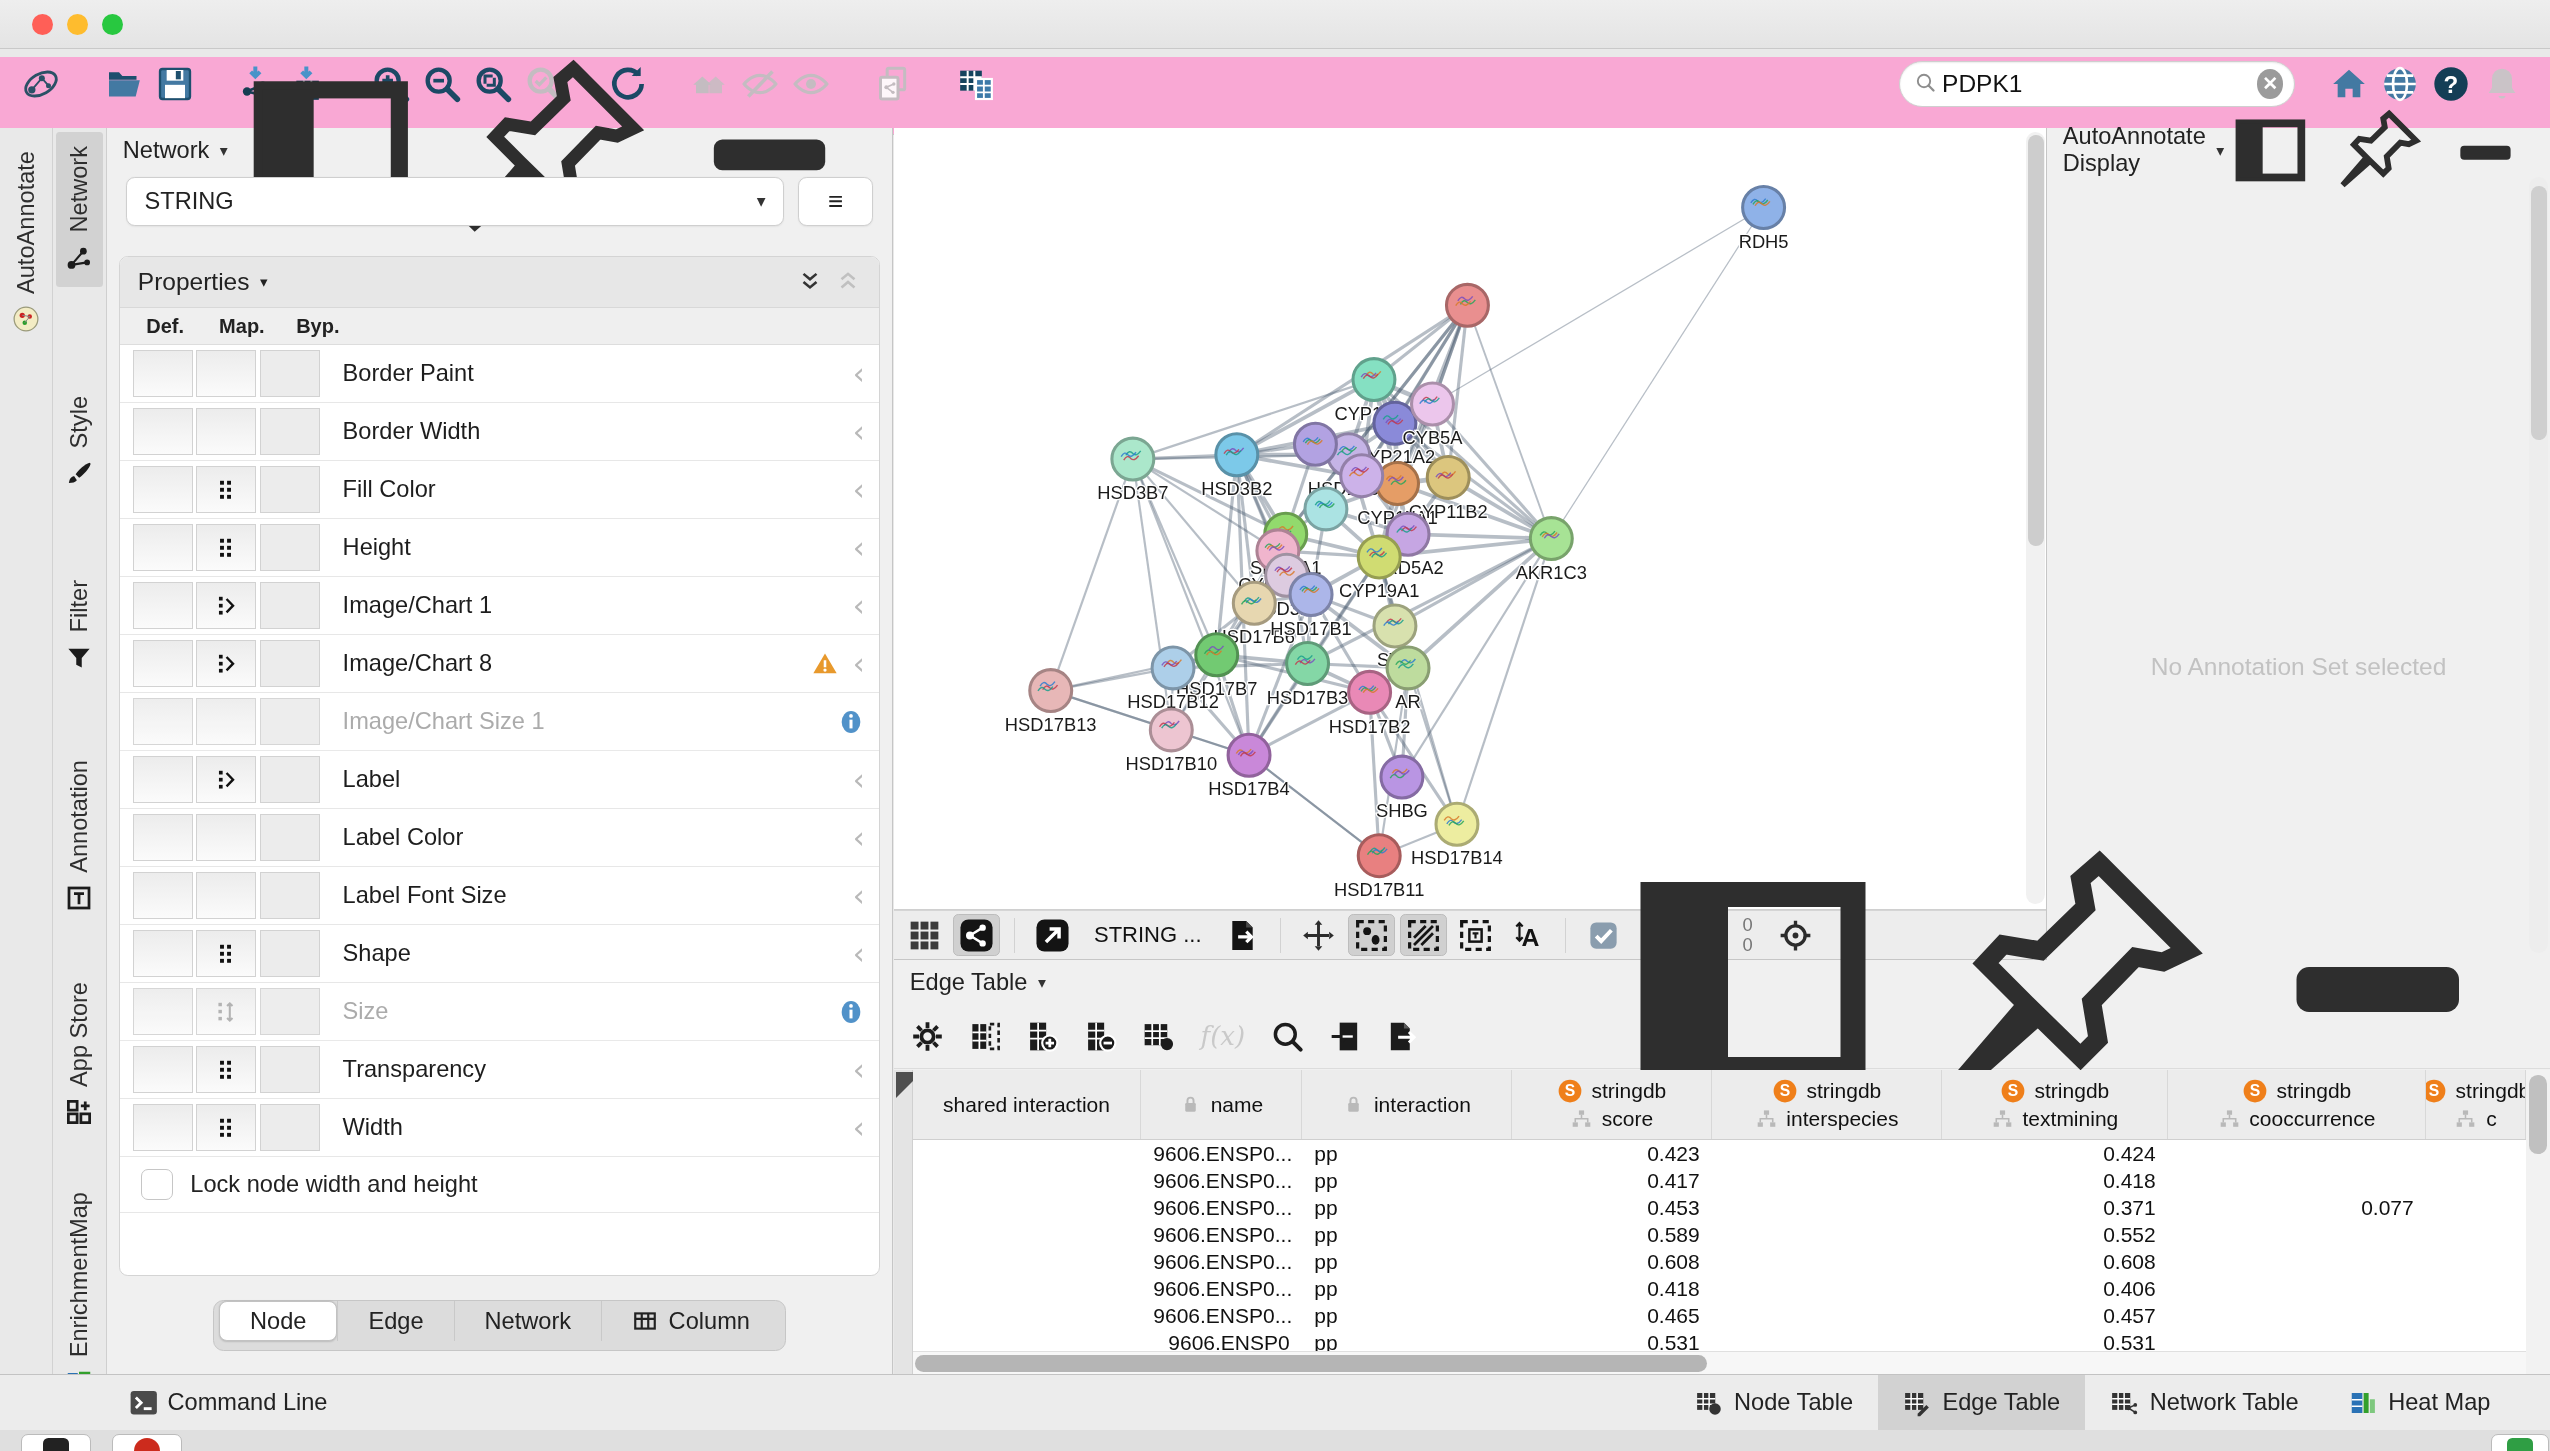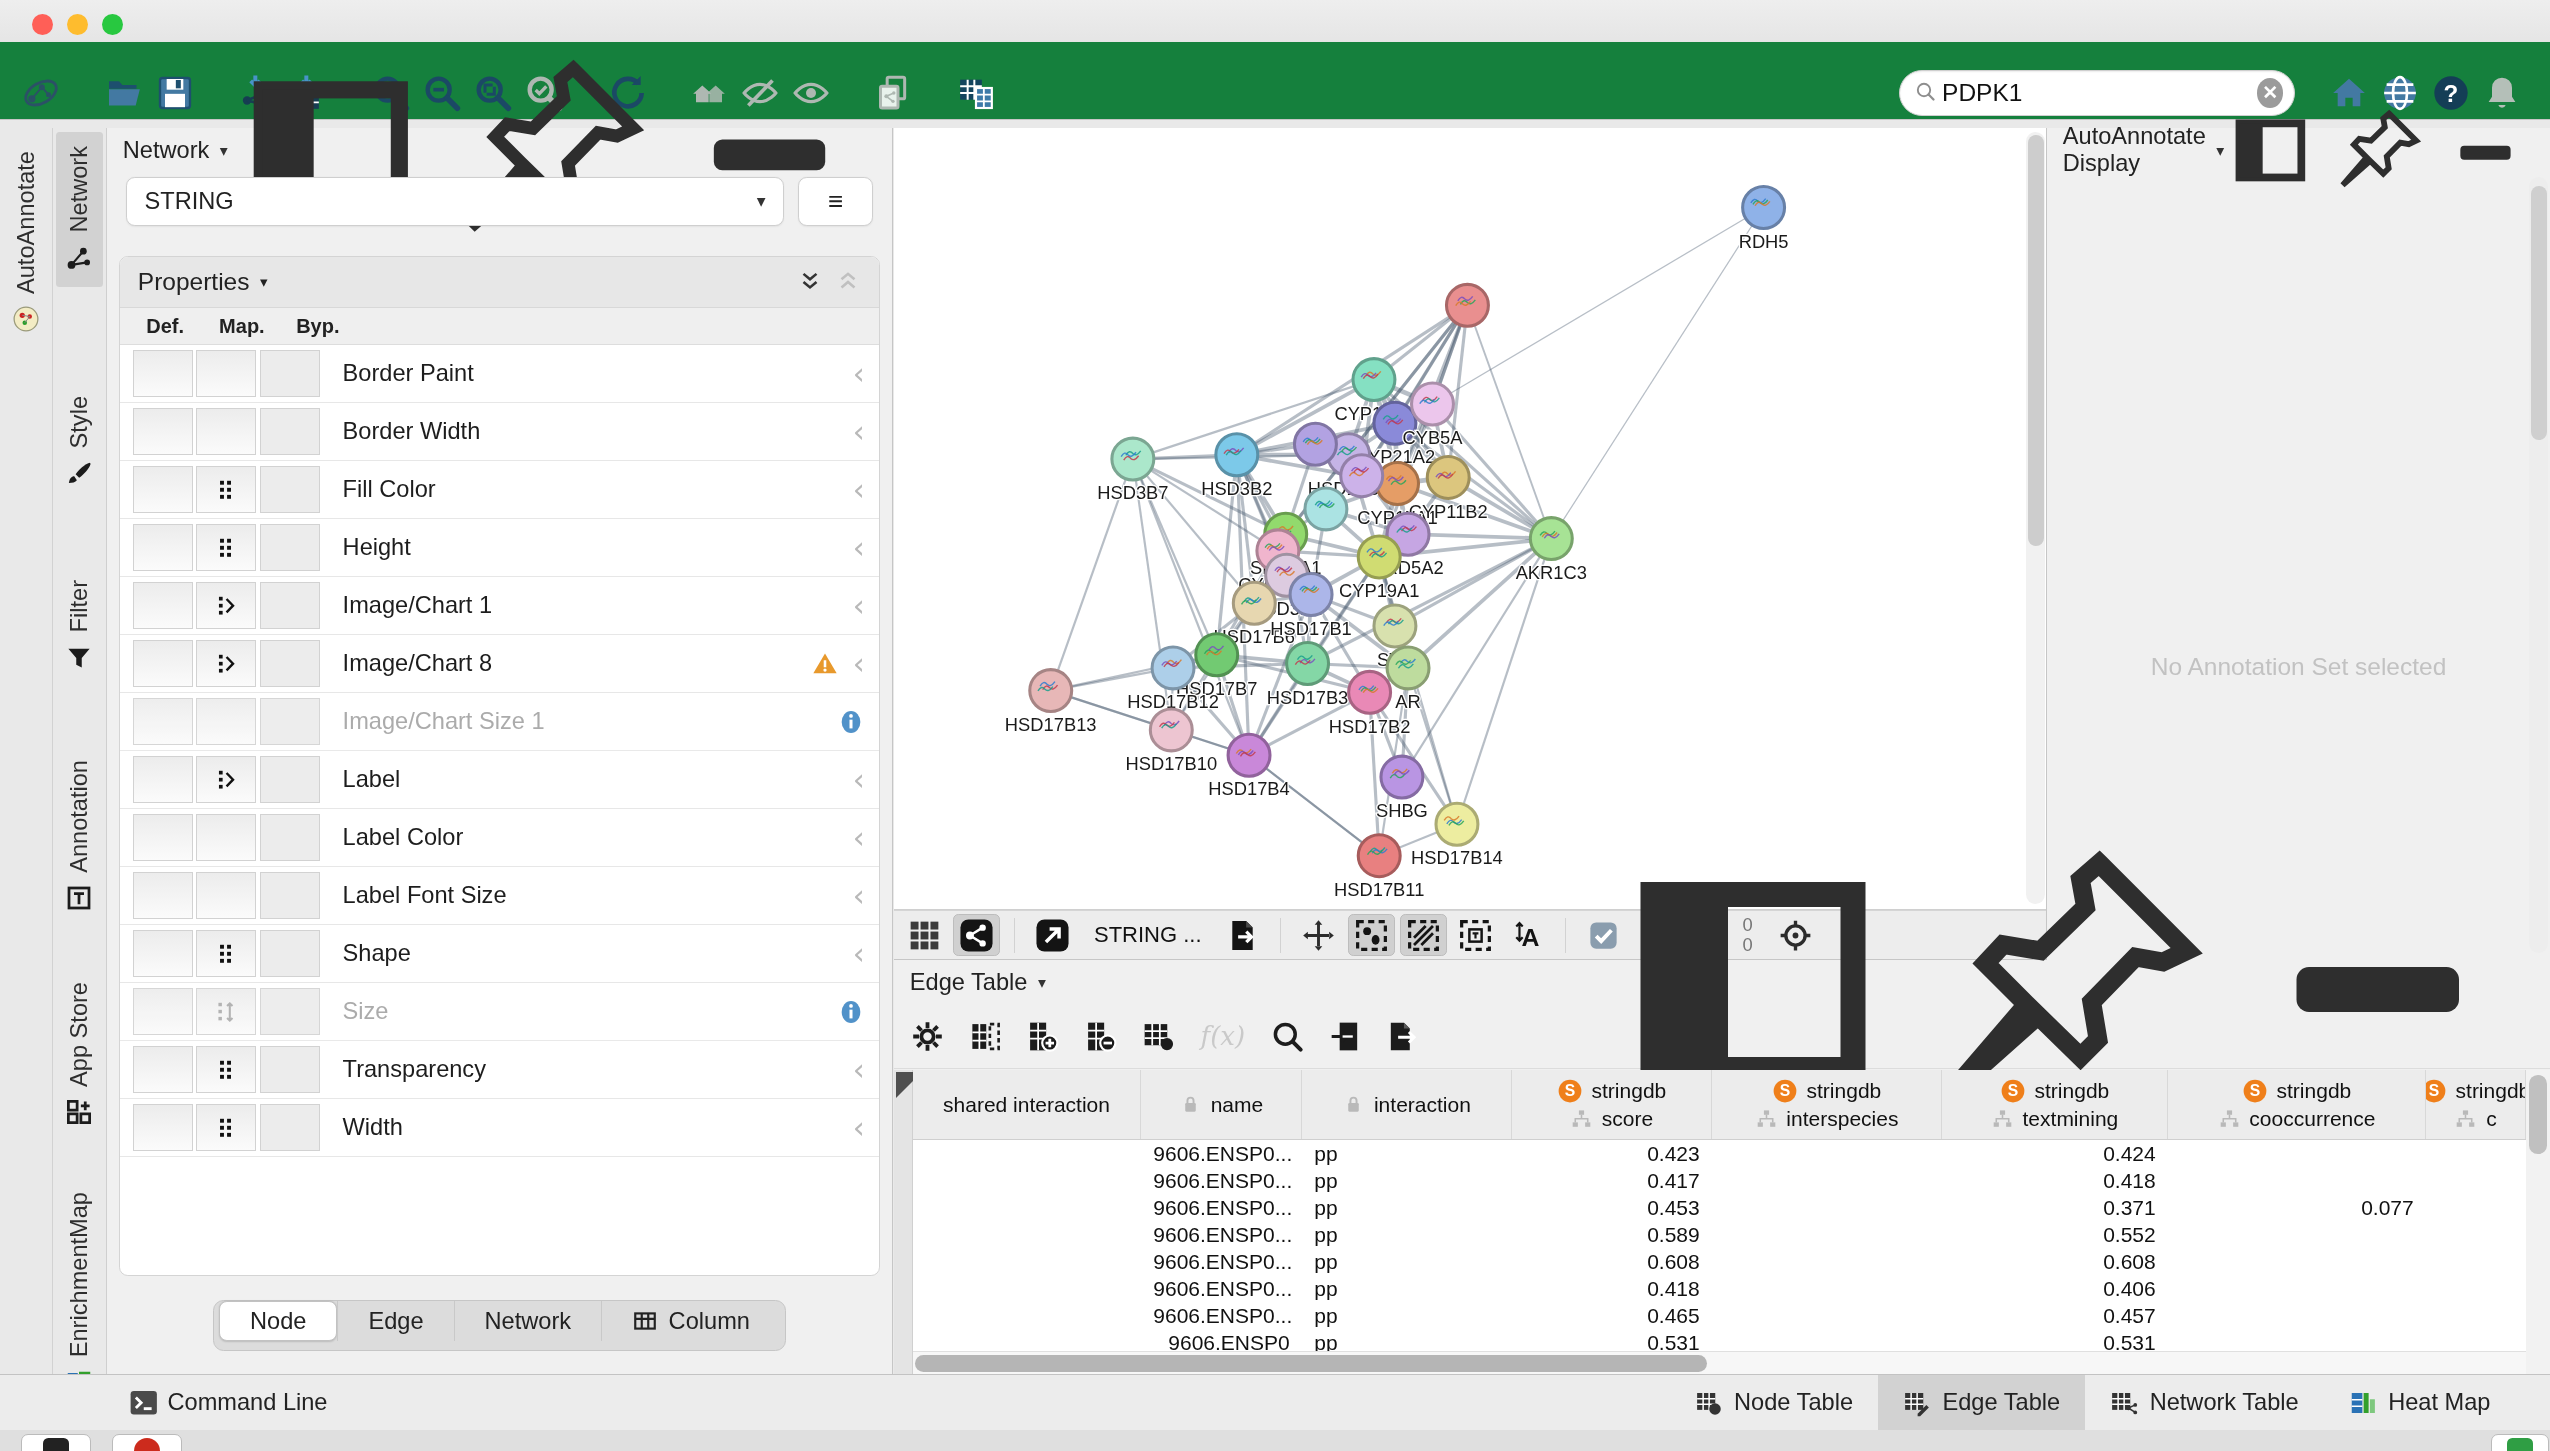--- a/index.html
+++ b/index.html
@@ -5,21 +5,21 @@
   * { margin:0; padding:0; box-sizing:border-box; }
   html,body { width:2550px; height:1451px; overflow:hidden; }
   body { font-family:"Liberation Sans", sans-serif; background:#e9e9e9; position:relative; color:#222; }
 
   
   .titlebar { position:absolute; left:0; top:0; width:2550px; height:49px; background:linear-gradient(#eeeeee,#e4e4e4); border-bottom:0.9px solid #c9c9c9; }
   .light { position:absolute; top:14px; width:21px; height:21px; border-radius:50%; }
   .win-title { position:absolute; left:0; right:0; top:10.5px; text-align:center; font-size:24.5px; font-weight:bold; color:#3d3d3d; }
 
   
-  .toolbar { position:absolute; left:0; top:42px; width:2550px; height:78px; background:#15803d; border-bottom:0.9px solid #c6c6c6; display:flex; align-items:flex-end; }
+  .toolbar { position:absolute; left:0; top:57px; width:2550px; height:78px; background:#f9a8d4; border-bottom:0.9px solid #c6c6c6; display:flex; align-items:flex-start; }
   .tb-left { display:flex; align-items:center; padding-left:15.8px; }
   .tbtn { width:51px; height:53px; display:flex; align-items:center; justify-content:center; cursor:pointer; }
   .tbtn .ic, .tbtn svg { width:40px; height:40px; display:block; }
   .tb-gap { width:31.5px; }
   .dis { opacity:.9; }
   .tb-right { margin-left:auto; display:flex; align-items:center; padding-right:23px; gap:12.3px; }
   .searchbox { width:396px; height:46px; background:#fff; border:0.9px solid #cfcfcf; border-radius:23px; display:flex; align-items:center; padding:0 10.5px 0 14px; box-shadow:inset 0 0.9px 1.8px rgba(0,0,0,.08); }
   .searchbox .ic { width:26px; height:26px; }
   .searchbox input { flex:1; border:none; outline:none; font-size:24.5px; font-family:"Liberation Sans",sans-serif; color:#111; background:transparent; padding-left:5.3px; }
   .clear-btn { width:30px; height:30px; border-radius:50%; background:#9b9b9b; color:#fff; display:flex; align-items:center; justify-content:center; font-size:19px; font-weight:bold; cursor:pointer; }
@@ -734,20 +734,24 @@
             </div>
             <div class="pcell byp"></div>
           </div>
           <span class="plabel">Width</span>
           <span class="tail">
             <span class="chev">‹</span>
           </span>
         </div>
       </div>
     <div>
+        <div class="crow">
+          <span class="cb"></span>
+          <span class="clabel">Lock node width and height</span>
+        </div>
       </div>
   </div>
   <div class="seg-wrap">
     <div class="seg">
         <div class="item sel">
           <span>Node</span>
         </div>
         <div class="item">
           <span>Edge</span>
         </div>

